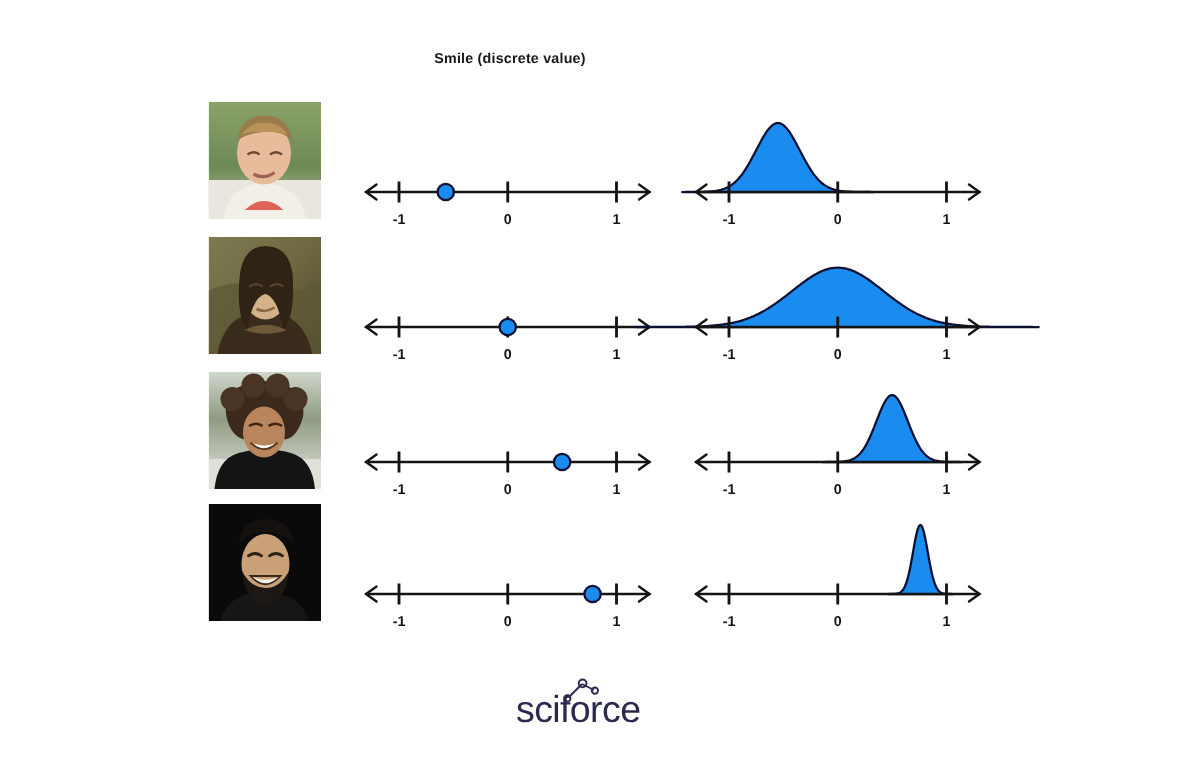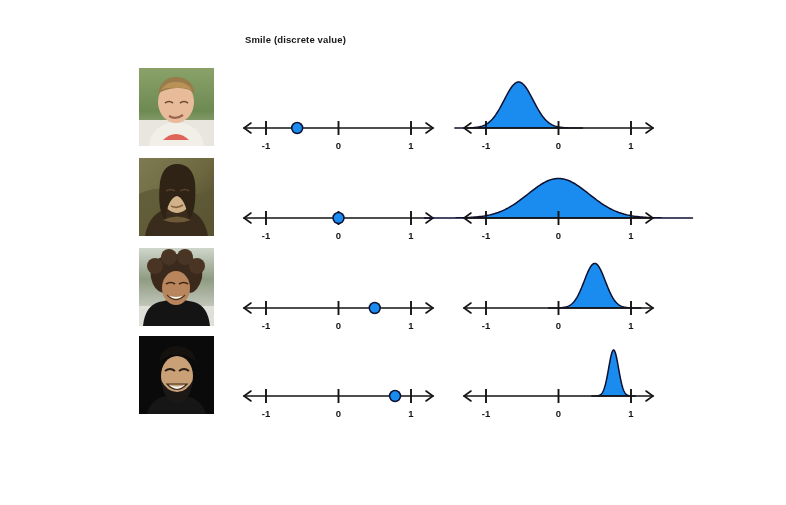--- a/index.html
+++ b/index.html
@@ -24,20 +24,21 @@
   }
 
   
   .col-header {
     position: absolute;
     font-size: 9.5px;
     font-weight: 700;
     letter-spacing: 0.15px;
     color: #171717;
     white-space: nowrap;
+    text-align: center;
   }
   #hdr-discrete { left: 245px; top: 34px; width: 190px; }
   #hdr-prob     { left: 465px; top: 34px; width: 190px; }
 
   
   .row {
     position: absolute;
     left: 0;
     width: 786px;
     height: 84px;
@@ -312,14 +313,26 @@
             <text class="tick-label" x="28" y="83">-1</text>
             <line class="tick" x1="100.5" y1="55" x2="100.5" y2="69"></line>
             <text class="tick-label" x="100.5" y="83">0</text>
             <line class="tick" x1="173" y1="55" x2="173" y2="69"></line>
             <text class="tick-label" x="173" y="83">1</text>
           </svg>
         </div>
       </div>
     </div>
 
+  <div class="logo">
+    <svg width="100" height="34" viewBox="0 0 100 34">
+      <g>
+        <line class="logo-node" x1="35" y1="13" x2="44" y2="4"></line>
+        <line class="logo-node" x1="44" y1="4" x2="52" y2="8"></line>
+        <circle class="logo-node" cx="34.2" cy="13.6" r="2.1"></circle>
+        <circle class="logo-node" cx="44.4" cy="3.6" r="2.6"></circle>
+        <circle class="logo-node" cx="52.6" cy="8.4" r="2.1"></circle>
+      </g>
+      <text class="logo-text" id="logo-word" x="0" y="29">sciforce</text>
+    </svg>
+  </div>
 
 </div>
 
 </body></html>

